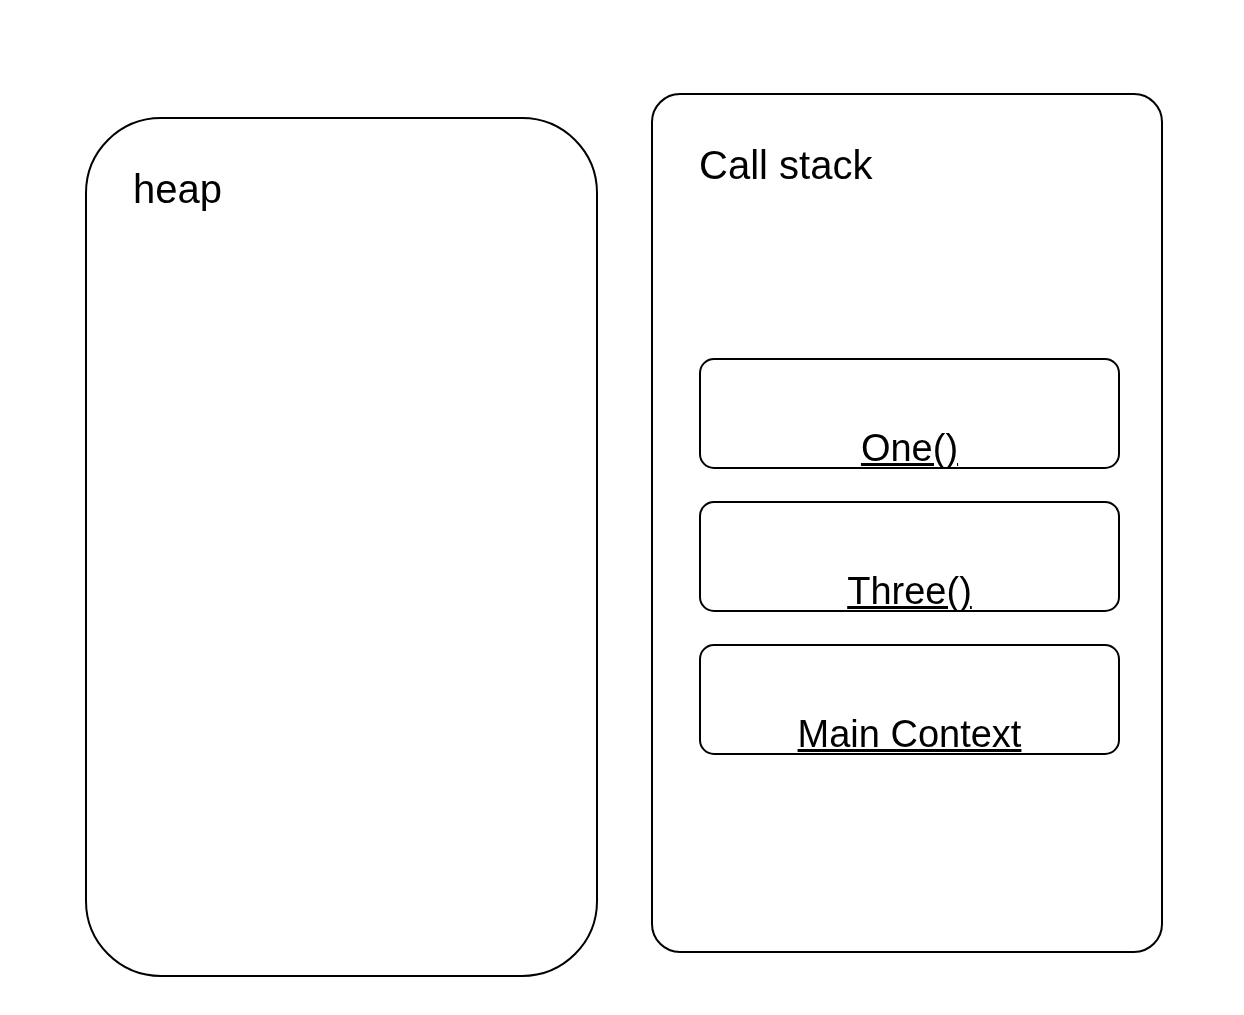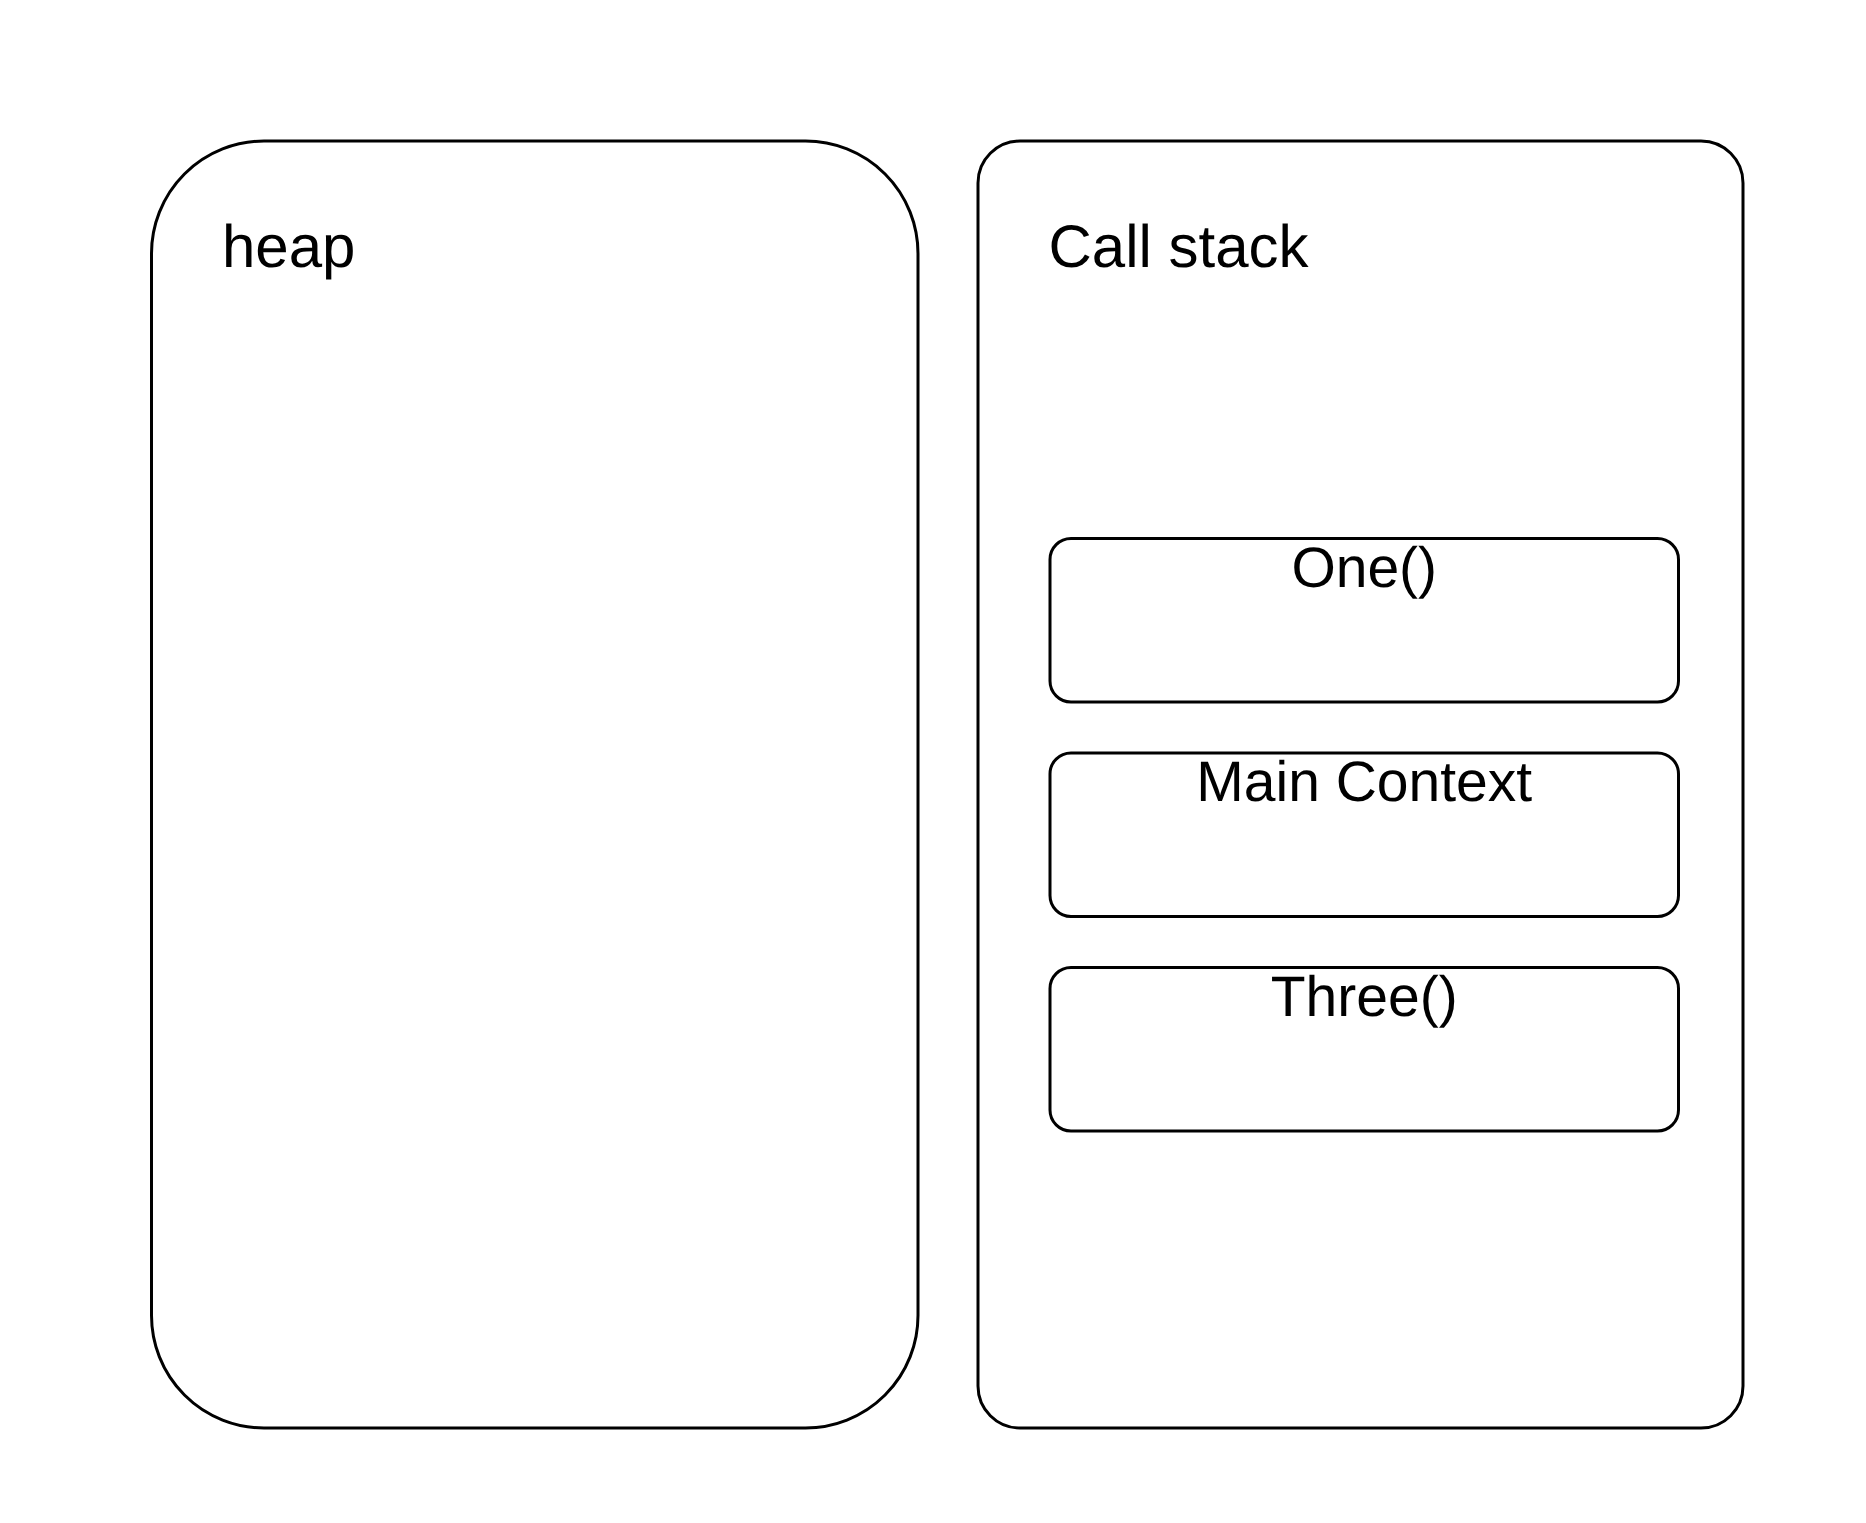--- a/index.html
+++ b/index.html
@@ -19,22 +19,23 @@
   .panel {
     position: absolute;
     top: 93px;
     height: 860px;
     box-sizing: border-box;
     border: 2px solid #000000;
     border-radius: 76px;
     background: #ffffff;
   }
   .panel--heap {
-    left: 100px;
+    left: 85px;
     width: 513px;
+    margin-top: 24px;
   }
   .panel--callstack {
     left: 651px;
     width: 512px;
     border-radius: 29px;
   }
   .panel-label {
     position: absolute;
     left: 46px;
     top: 46px;
@@ -53,22 +54,23 @@
     flex-direction: column;
     gap: 32px;
   }
   .frame {
     box-sizing: border-box;
     height: 111px;
     border: 2px solid #000000;
     border-radius: 15px;
     background: #ffffff;
     display: flex;
-    align-items: flex-start;
+    align-items: flex-end;
     justify-content: center;
+    text-decoration: underline;
   }
   .frame-label {
     font-size: 38px;
     line-height: 1;
     font-weight: 400;
     color: #000000;
     white-space: nowrap;
   }
 </style>
 </head>
@@ -81,21 +83,21 @@
   </section>
 
   <section class="panel panel--callstack">
     <div class="panel-label">Call stack</div>
 
     <div class="frames">
       <div class="frame">
         <span class="frame-label">One()</span>
       </div>
       <div class="frame">
-        <span class="frame-label">Main Context</span>
+        <span class="frame-label">Three()</span>
       </div>
       <div class="frame">
-        <span class="frame-label">Three()</span>
+        <span class="frame-label">Main Context</span>
       </div>
     </div>
   </section>
 
 </div>
 
 </body></html>

